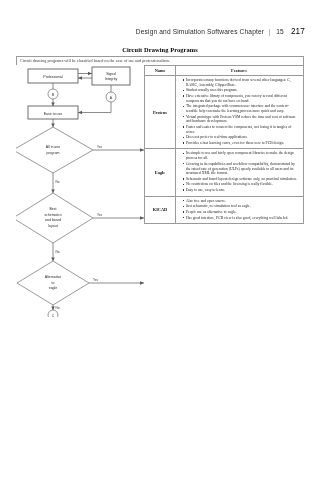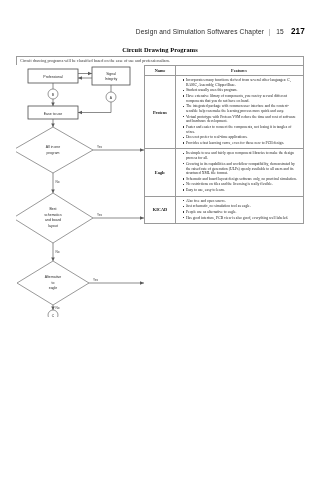--- a/index.html
+++ b/index.html
@@ -19,21 +19,21 @@
     text-align:right;
     font-family:"Liberation Sans", sans-serif;
     font-size:6.6px;
     letter-spacing:.15px;
     color:#2a2a2a;
     white-space:nowrap;
   }
   .running-head .sep{margin:0 2.4px;color:#8a8a8a;}
   .running-head .chapnum{margin-left:1.5px;}
   .running-head .folio{
-    font-weight:bold;font-size:8.2px;margin-left:5px;color:#000;
+    font-weight:normal;font-size:8.2px;margin-left:5px;color:#000;
   }
 
   
   .figure{position:absolute;left:16px;top:46px;width:288px;}
   .fig-title{
     text-align:center;
     font-weight:bold;
     font-size:6.4px;
     font-family:"Liberation Serif", serif;
     color:#000;

